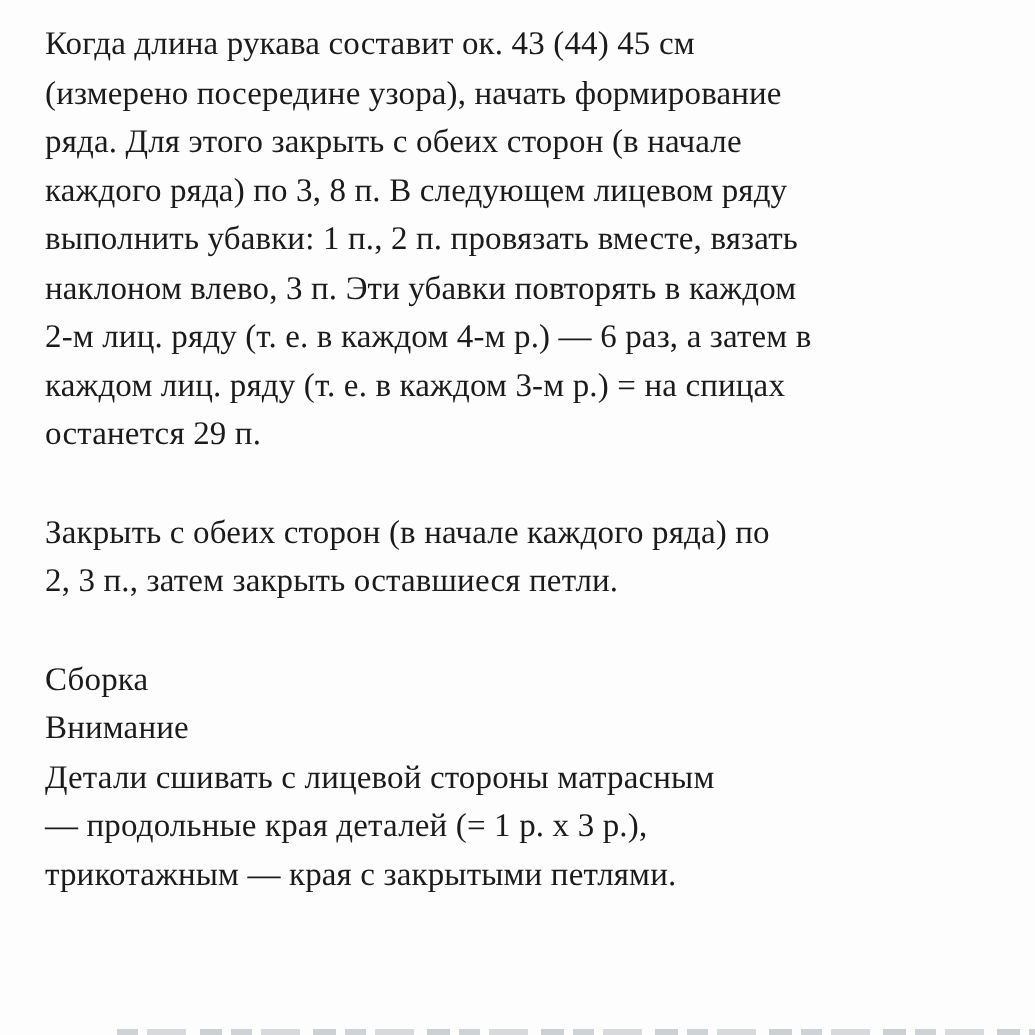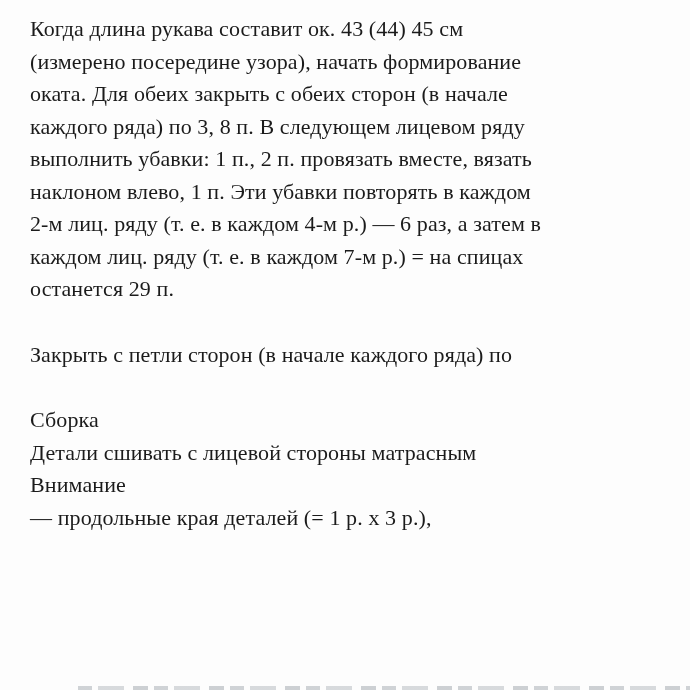--- a/index.html
+++ b/index.html
@@ -49,35 +49,37 @@
   }
 </style>
 </head>
 <body>
 
 <div class="doc">
 
   <div class="para">
     <div class="line">Когда длина рукава составит ок. 43 (44) 45 см</div>
     <div class="line">(измерено посередине узора), начать формирование</div>
-    <div class="line">оката. Для обеих закрыть с обеих сторон (в начале</div>
+    <div class="line">ряда. Для этого закрыть с обеих сторон (в начале</div>
     <div class="line">каждого ряда) по 3, 8 п. В следующем лицевом ряду</div>
     <div class="line">выполнить убавки: 1 п., 2 п. провязать вместе, вязать</div>
-    <div class="line">наклоном влево, 1 п. Эти убавки повторять в каждом</div>
+    <div class="line">наклоном влево, 3 п. Эти убавки повторять в каждом</div>
     <div class="line">2-м лиц. ряду (т. е. в каждом 4-м р.) — 6 раз, а затем в</div>
-    <div class="line">каждом лиц. ряду (т. е. в каждом 7-м р.) = на спицах</div>
+    <div class="line">каждом лиц. ряду (т. е. в каждом 3-м р.) = на спицах</div>
     <div class="line">останется 29 п.</div>
   </div>
 
   <div class="para">
-    <div class="line">Закрыть с петли сторон (в начале каждого ряда) по</div>
+    <div class="line">Закрыть с обеих сторон (в начале каждого ряда) по</div>
+    <div class="line">2, 3 п., затем закрыть оставшиеся петли.</div>
   </div>
 
   <div class="para">
     <div class="line">Сборка</div>
+    <div class="line">Внимание</div>
     <div class="line">Детали сшивать с лицевой стороны матрасным</div>
-    <div class="line">Внимание</div>
     <div class="line">— продольные края деталей (= 1 р. х 3 р.),</div>
+    <div class="line">трикотажным — края с закрытыми петлями.</div>
   </div>
 
 </div>
 
 <div class="clipped-line-artifact"></div>
 
 </body></html>

